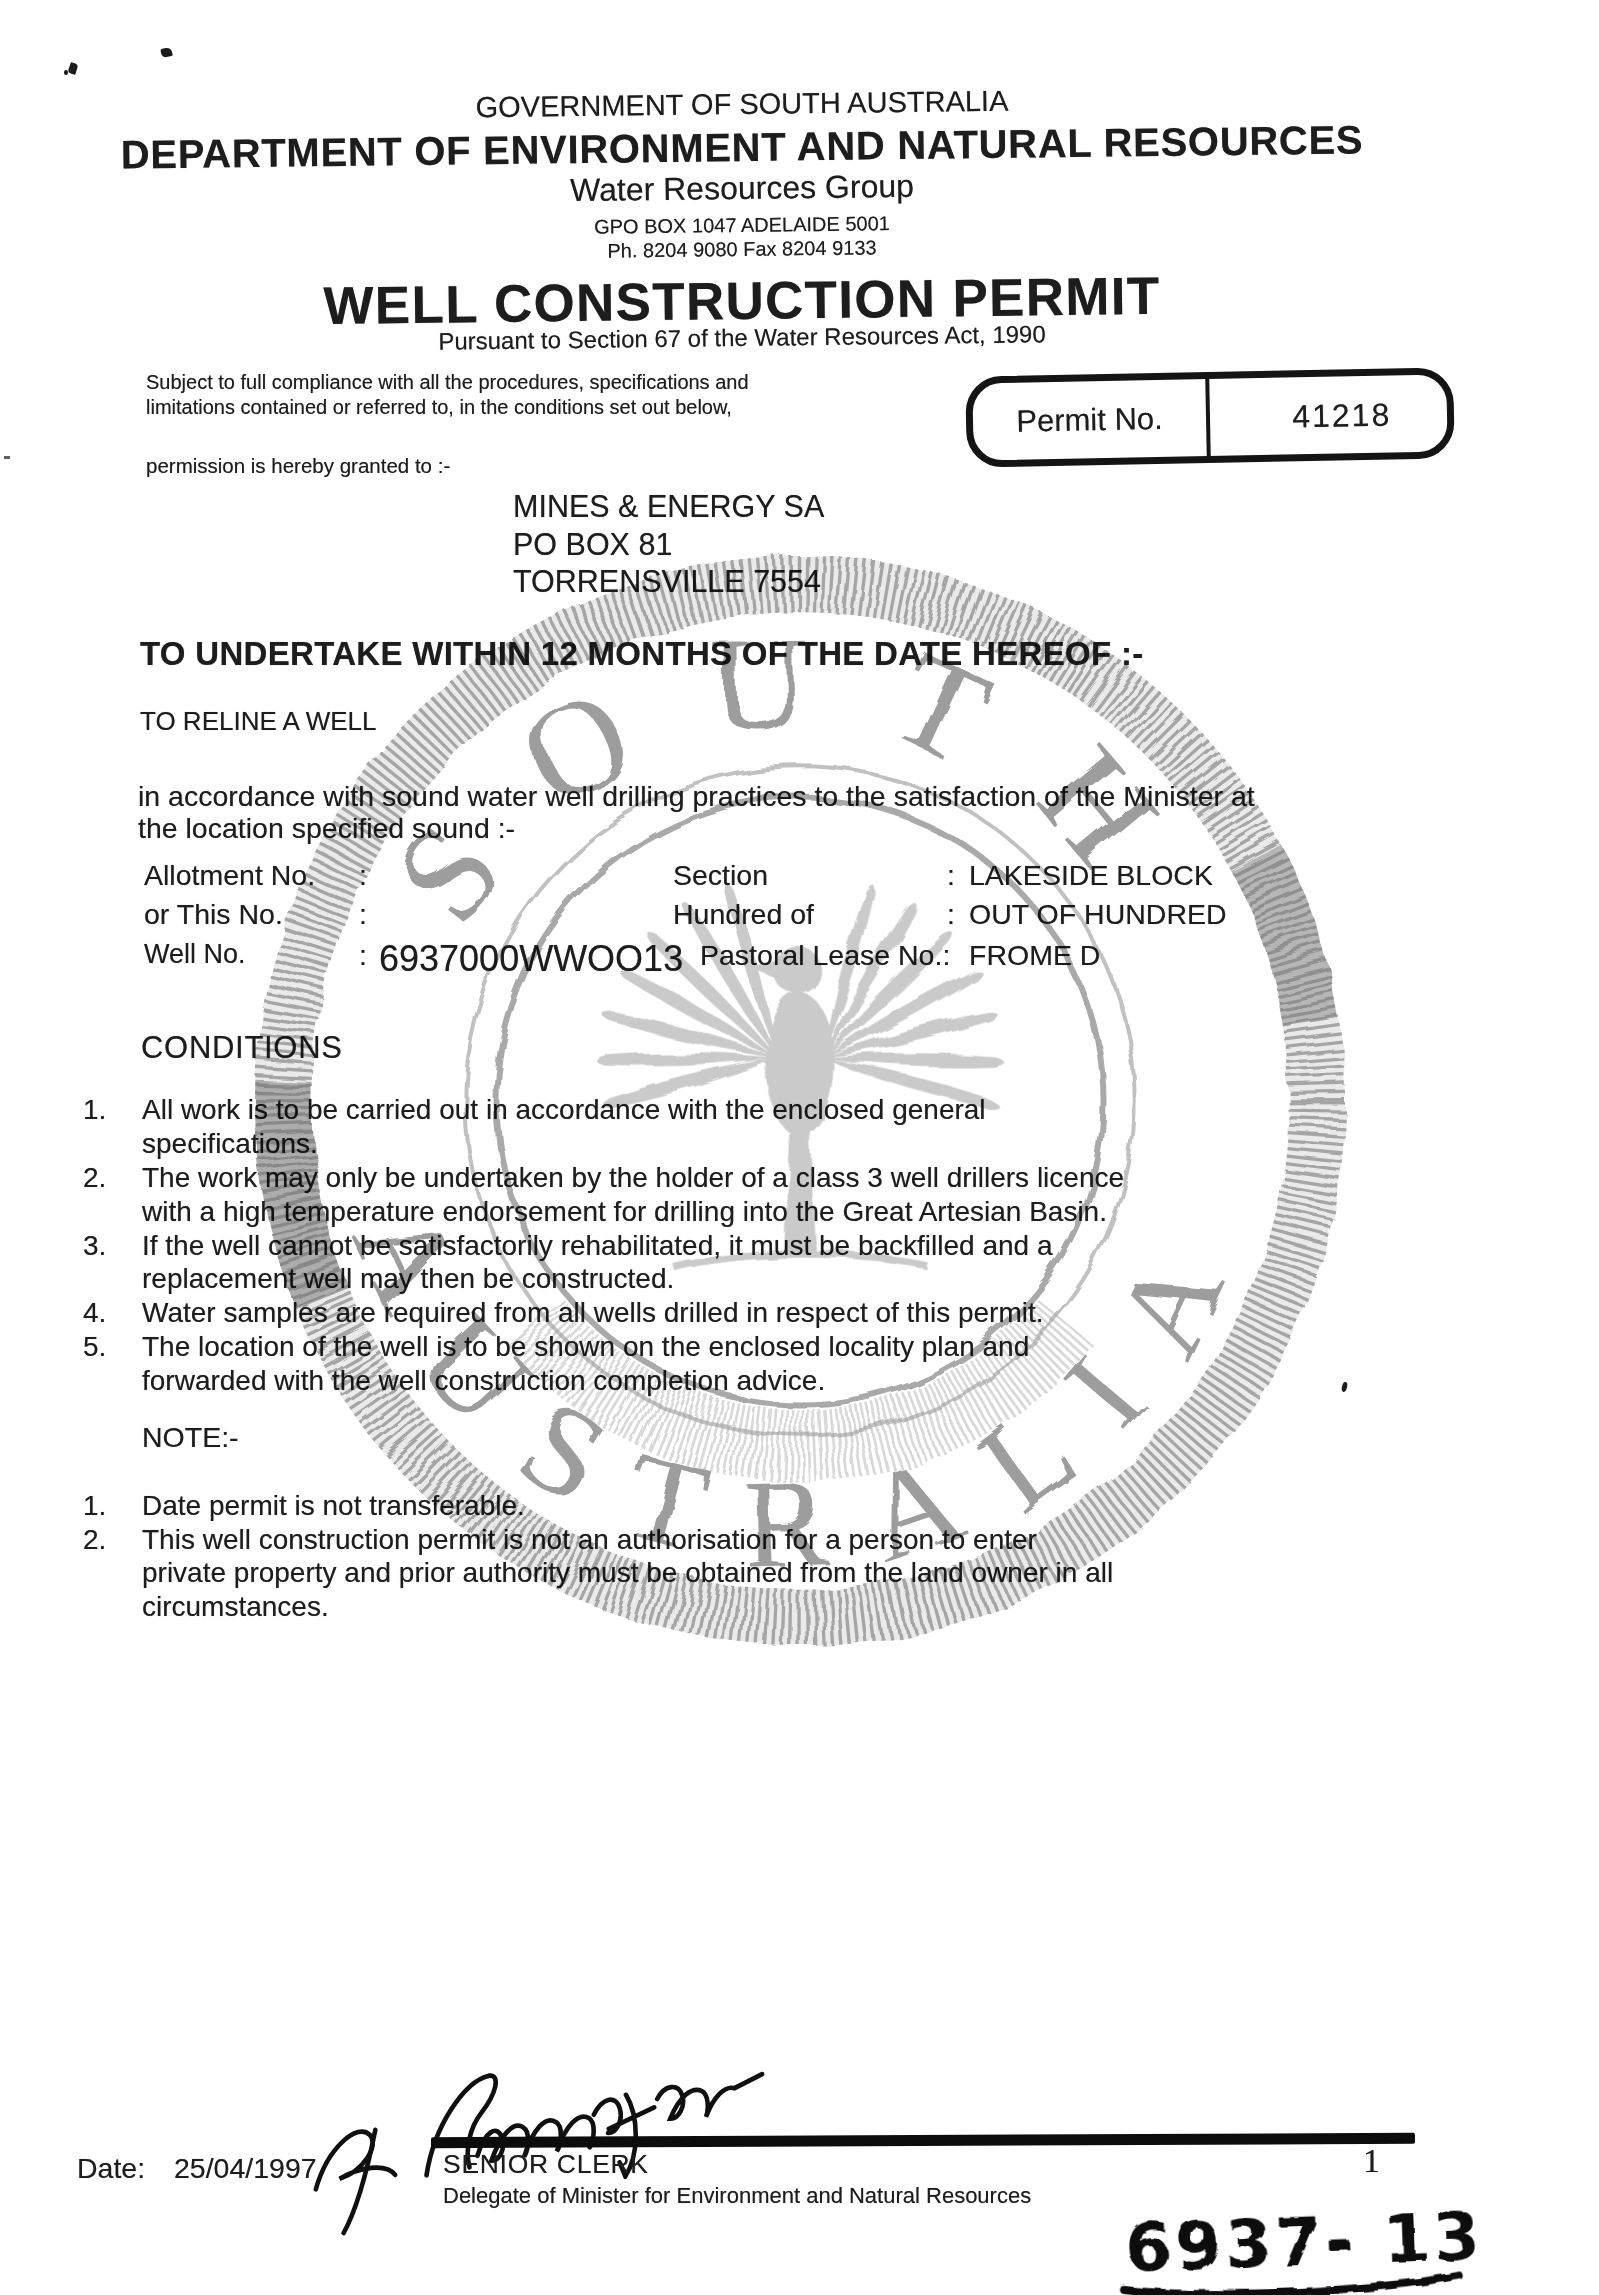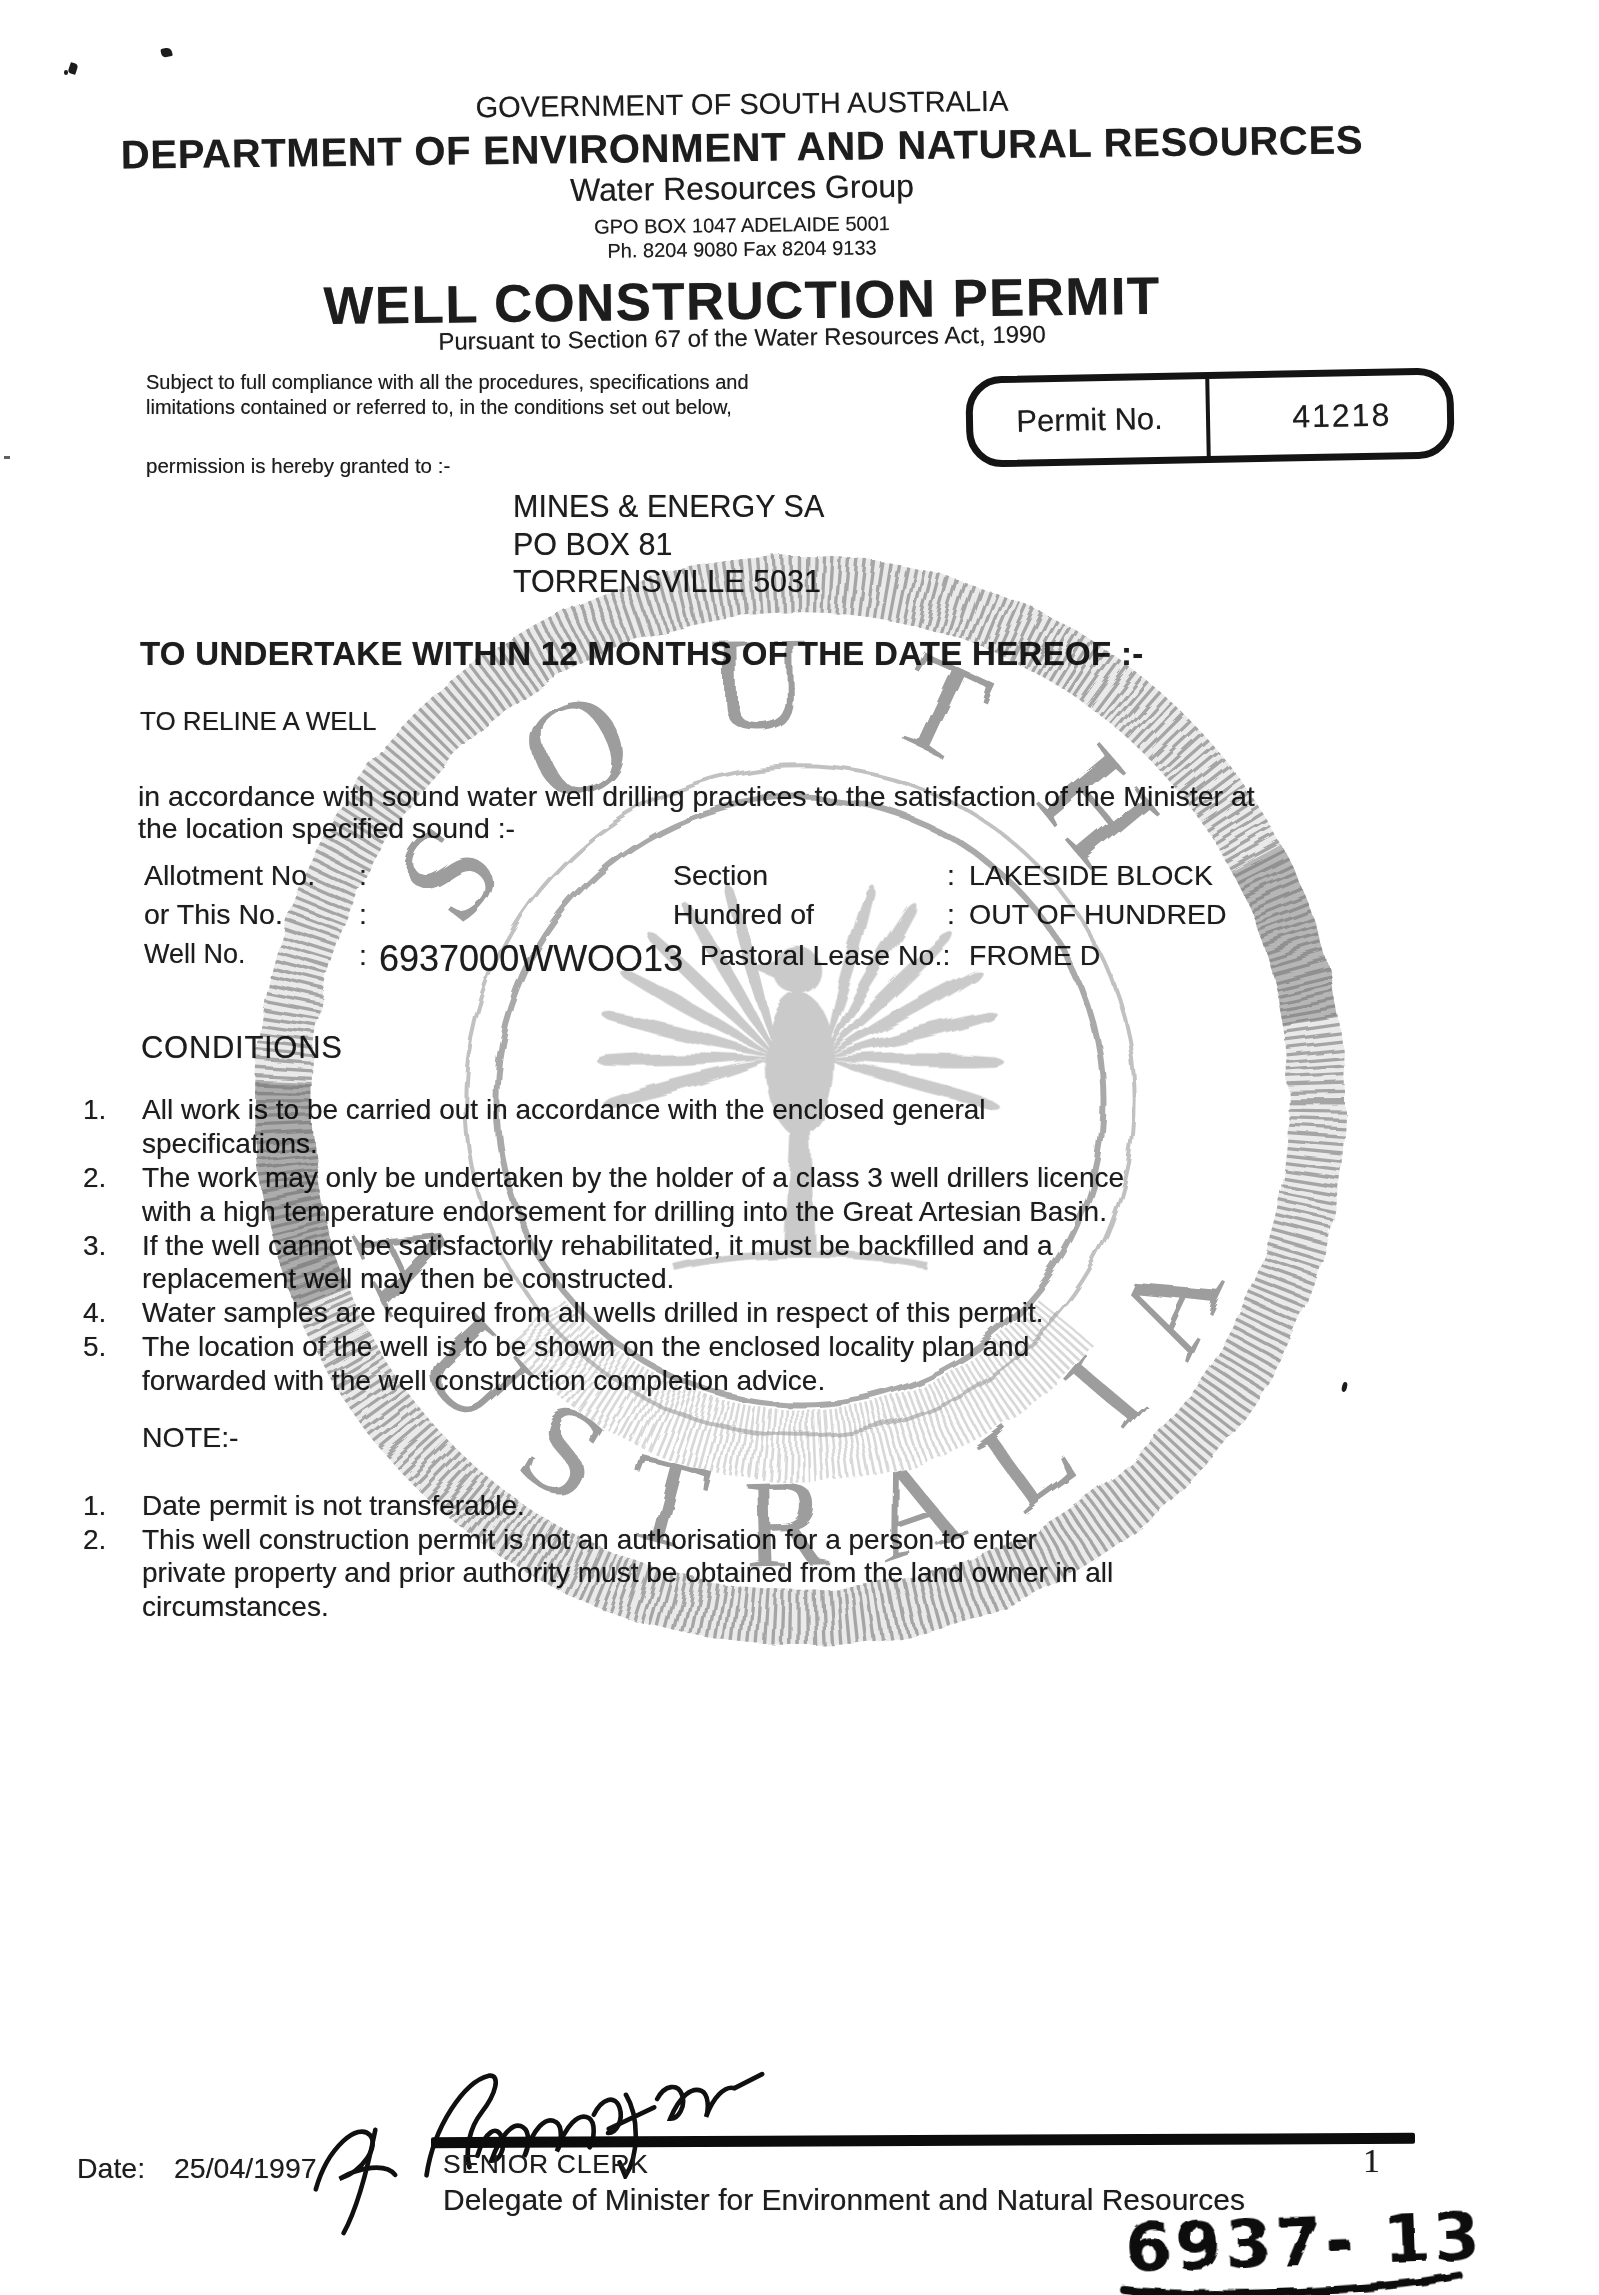--- a/index.html
+++ b/index.html
@@ -51,21 +51,21 @@
     <div class="divider"></div>
     <div class="cell-r">
         <span class="t" style="position:static;font-size:32px;letter-spacing:2px;">41218</span>
       </div>
   </div>
 
   <div class="t" style="left:146px;top:456px;font-size:20.5px;">permission is hereby granted to :-</div>
 
   <div class="t" style="left:513px;top:491px;font-size:30.5px;text-align:right;">MINES &amp; ENERGY SA</div>
   <div class="t" style="left:513px;top:529px;font-size:30.5px;">PO BOX 81</div>
-  <div class="t" style="left:513px;top:566px;font-size:30.5px;">TORRENSVILLE 5031</div>
+  <div class="t" style="left:513px;top:566px;font-size:30.5px;">TORRENSVILLE 7554</div>
 
   <div class="t b" style="left:140px;top:637px;font-size:33px;letter-spacing:0.3px;">TO UNDERTAKE WITHIN 12 MONTHS OF THE DATE HEREOF :-</div>
   <div class="t" style="left:140px;top:708px;font-size:26px;">TO RELINE A WELL</div>
   <div class="t" style="left:138px;top:782px;font-size:28.5px;">in accordance with sound water well drilling practices to the satisfaction of the Minister at</div>
   <div class="t" style="left:138px;top:814px;font-size:28.5px;">the location specified sound :-</div>
 
   <div class="t" style="left:144px;top:861px;font-size:28.5px;">Allotment No.</div>
   <div class="t" style="left:359px;top:861px;font-size:28.5px;">:</div>
   <div class="t" style="left:673px;top:861px;font-size:28.5px;">Section</div>
   <div class="t" style="left:947px;top:861px;font-size:28.5px;">:</div>
@@ -186,21 +186,21 @@
       <path d="M118,148 C134,112 154,104 158,126 C161,144 150,160 138,158 C156,122 178,102 192,114 C202,122 196,148 188,158 C206,118 228,100 242,112 C252,120 246,146 238,156 C256,118 278,102 292,112 C302,120 296,146 288,156"></path>
       <path d="M300,108 C316,84 336,82 340,102 C344,122 330,140 318,138"></path>
       <path d="M352,84 C368,120 360,178 336,206 L330,184 M320,132 L392,108"></path>
       <path d="M398,96 C412,76 432,76 436,94 C440,112 426,130 414,128 C432,96 452,84 466,92 C476,98 474,120 468,132 C482,104 502,88 516,94 L560,78"></path>
     </g>
   </svg>
 
   <div class="sig-line"></div>
 
   <div class="t" style="left:443px;top:2151px;font-size:26.5px;letter-spacing:0.7px;">SENIOR CLERK</div>
-  <div class="t" style="left:443px;top:2185px;font-size:30px;">Delegate of Minister for Environment and Natural Resources</div>
+  <div class="t" style="left:443px;top:2185px;font-size:22px;">Delegate of Minister for Environment and Natural Resources</div>
 
   <div class="t" style="left:1363px;top:2144px;font-size:34px;font-family:'Liberation Serif',serif;">1</div>
 
   <svg class="hand-svg" style="left:1113px;top:2199px;" width="378" height="96" viewBox="0 0 570 145">
     <defs>
       <filter id="hw" x="-15%" y="-15%" width="130%" height="130%">
         <feTurbulence type="fractalNoise" baseFrequency="0.04" numOctaves="2" seed="11"></feTurbulence>
         <feDisplacementMap in="SourceGraphic" scale="7"></feDisplacementMap>
       </filter>
     </defs>

